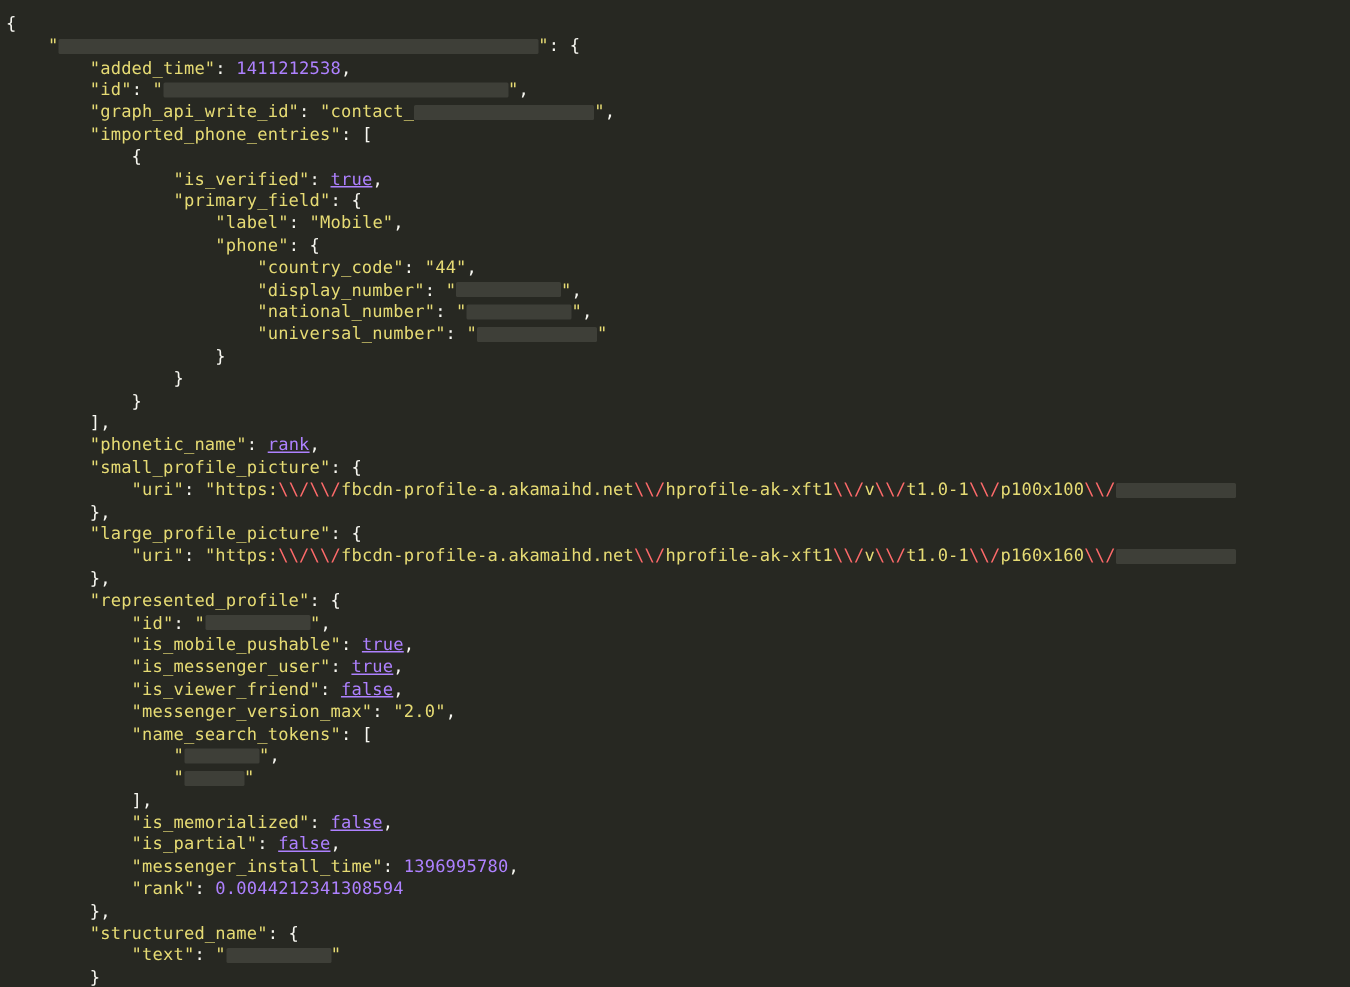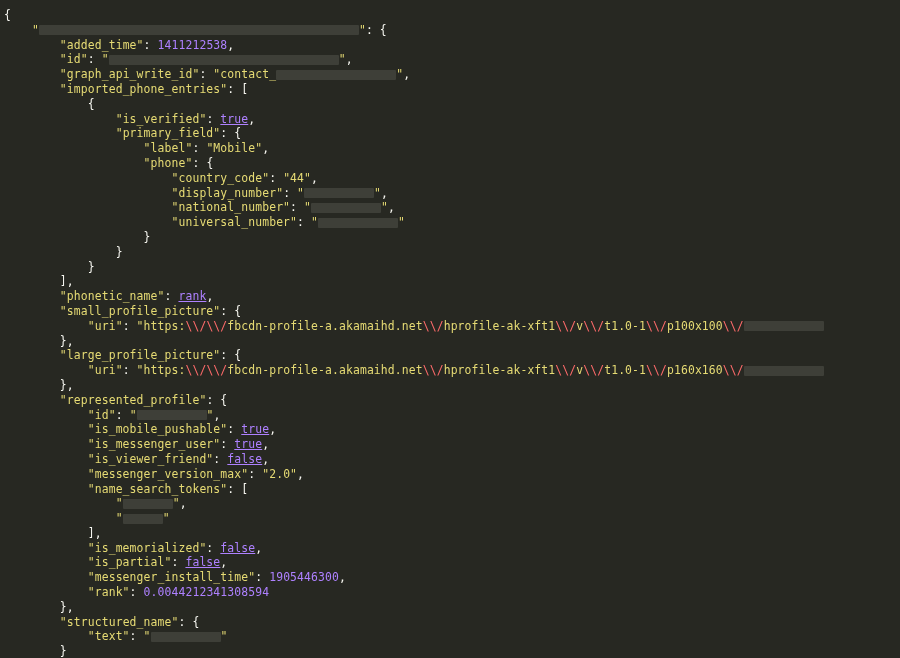--- a/index.html
+++ b/index.html
@@ -68,20 +68,20 @@
             <span class="k">"is_mobile_pushable"</span><span class="p">: </span><span class="c">true</span><span class="p">,</span>
             <span class="k">"is_messenger_user"</span><span class="p">: </span><span class="c">true</span><span class="p">,</span>
             <span class="k">"is_viewer_friend"</span><span class="p">: </span><span class="c">false</span><span class="p">,</span>
             <span class="k">"messenger_version_max"</span><span class="p">: </span><span class="s">"2.0"</span><span class="p">,</span>
             <span class="k">"name_search_tokens"</span><span class="p">: [</span>
                 <span class="s">"</span><span class="redacted" style="width:50px"></span><span class="s">"</span><span class="p">,</span>
                 <span class="s">"</span><span class="redacted" style="width:40px"></span><span class="s">"</span>
             <span class="p">],</span>
             <span class="k">"is_memorialized"</span><span class="p">: </span><span class="c">false</span><span class="p">,</span>
             <span class="k">"is_partial"</span><span class="p">: </span><span class="c">false</span><span class="p">,</span>
-            <span class="k">"messenger_install_time"</span><span class="p">: </span><span class="n">1905446300</span><span class="p">,</span>
+            <span class="k">"messenger_install_time"</span><span class="p">: </span><span class="n">1396995780</span><span class="p">,</span>
             <span class="k">"rank"</span><span class="p">: </span><span class="n">0.0044212341308594</span>
         <span class="p">},</span>
         <span class="k">"structured_name"</span><span class="p">: {</span>
             <span class="k">"text"</span><span class="p">: </span><span class="s">"</span><span class="redacted" style="width:70px"></span><span class="s">"</span>
         <span class="p">}</span>
     
 </pre>
 
 </body></html>

